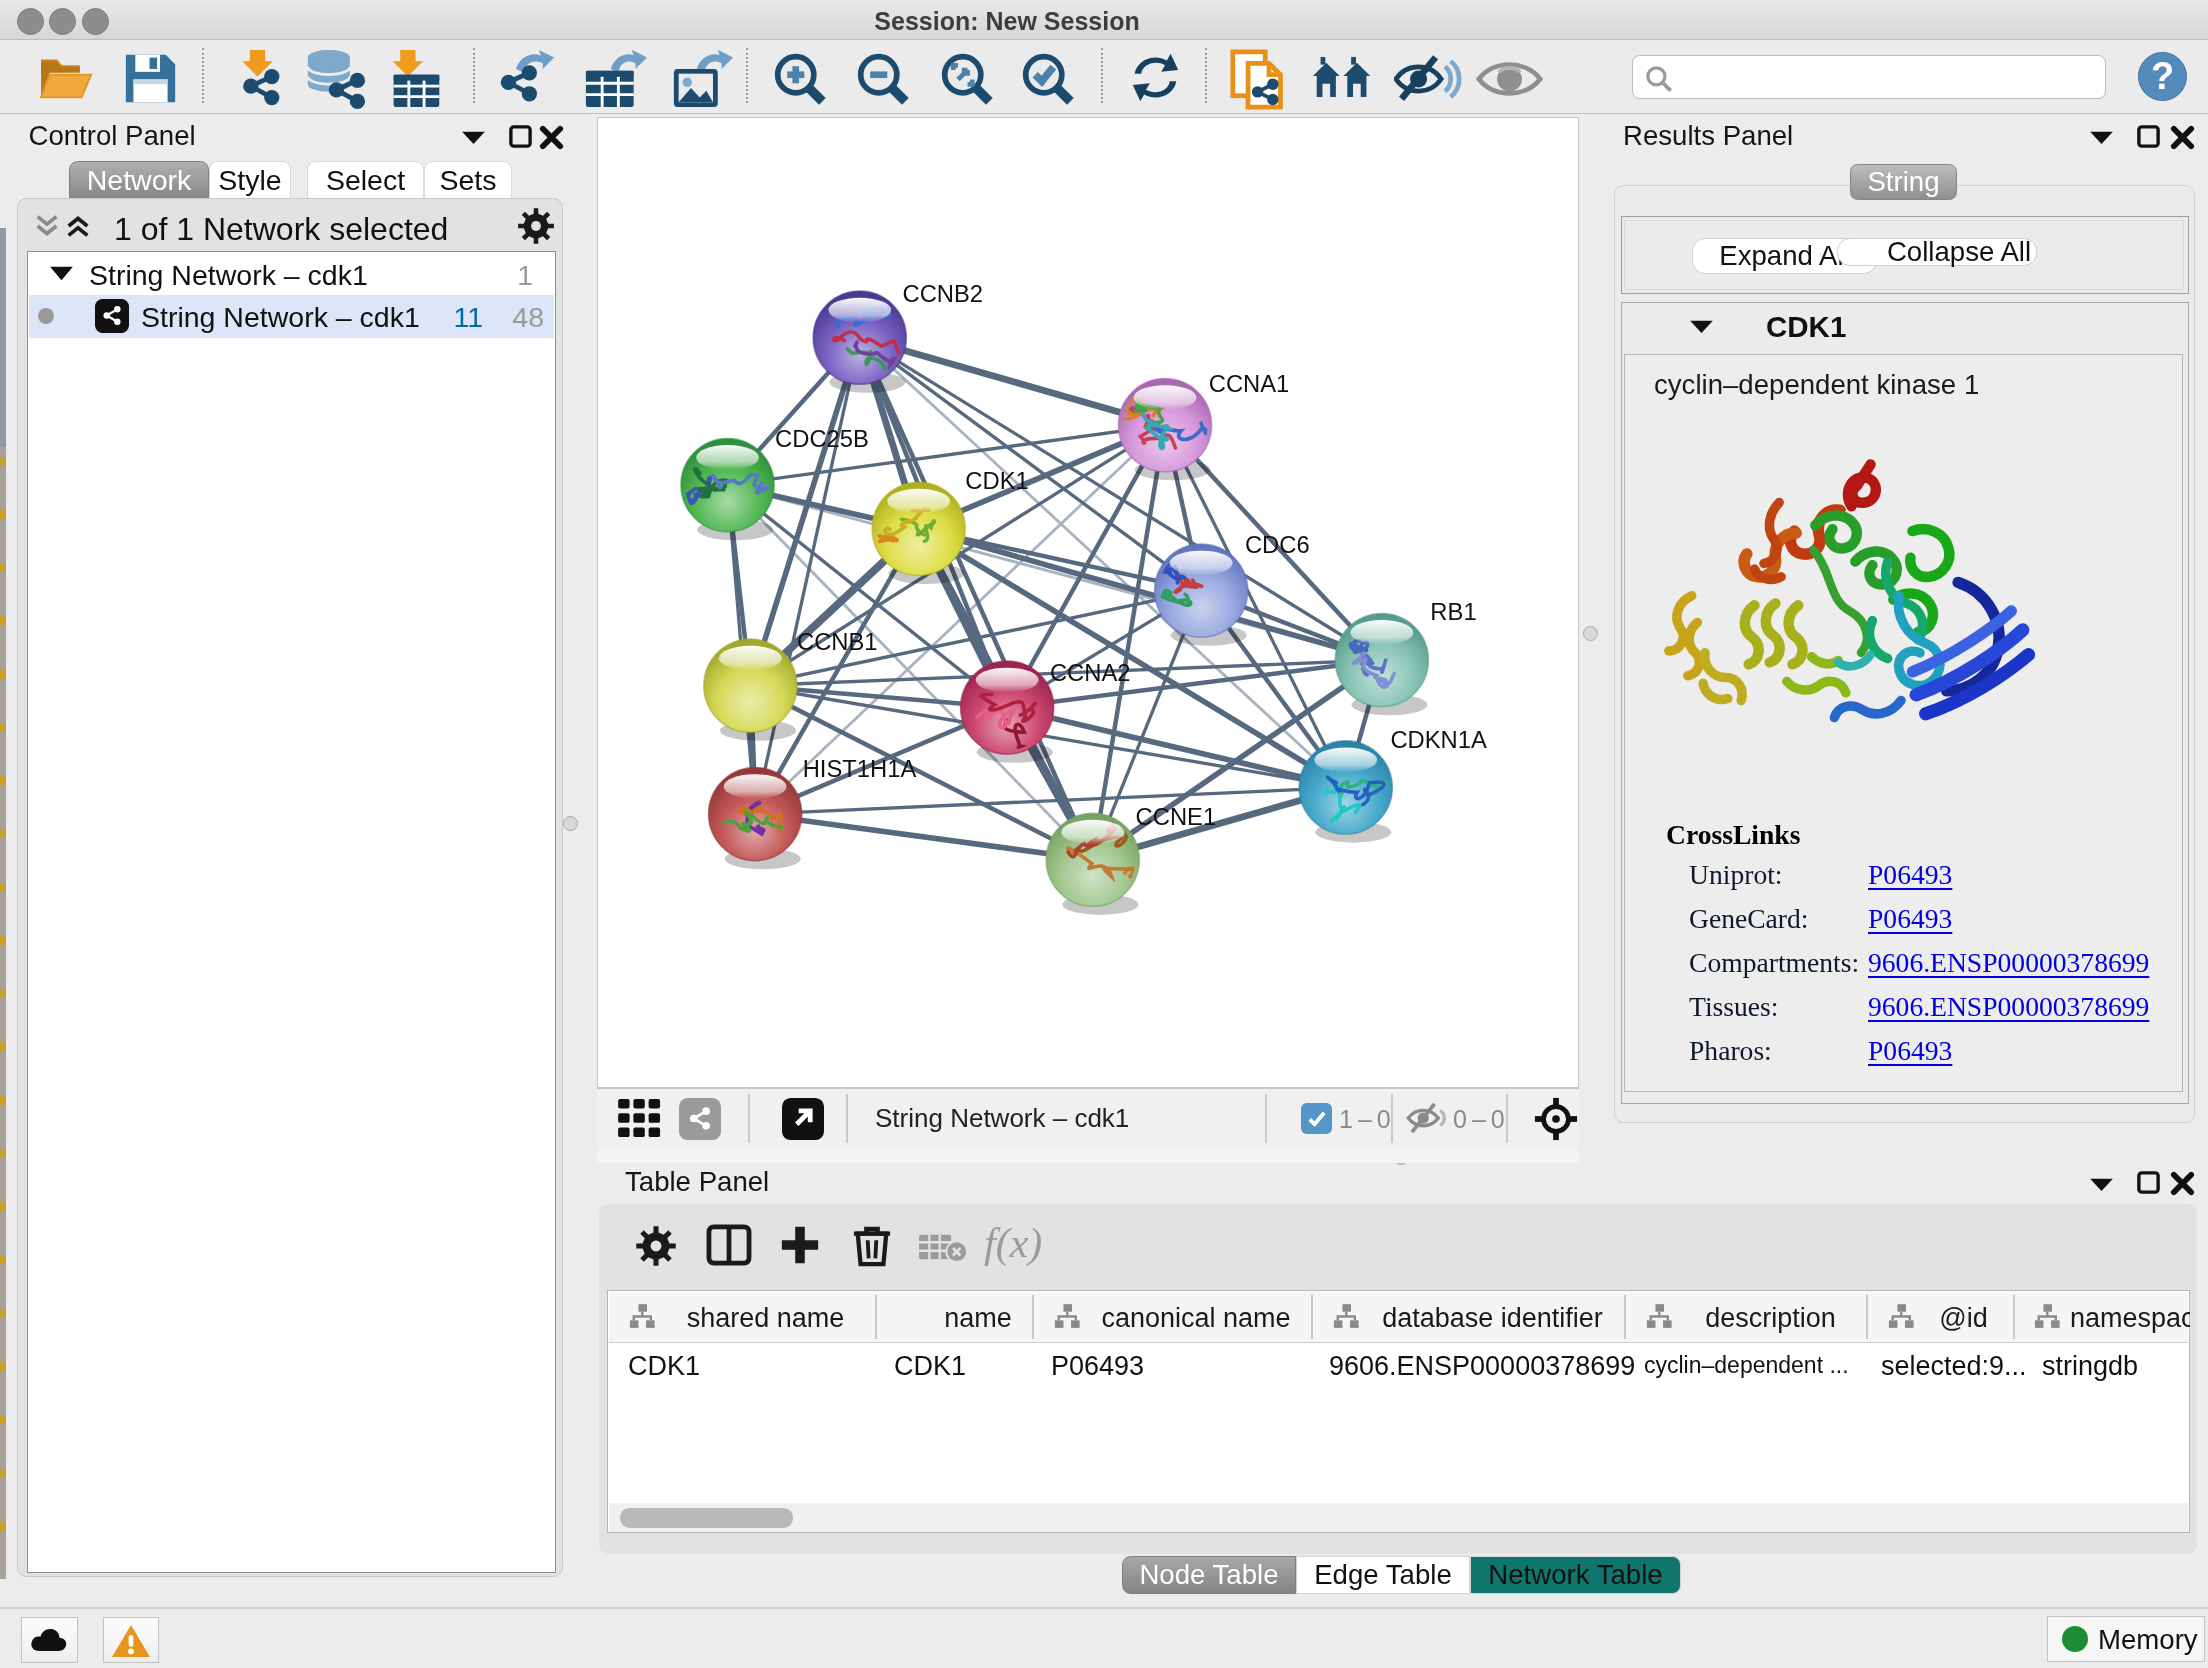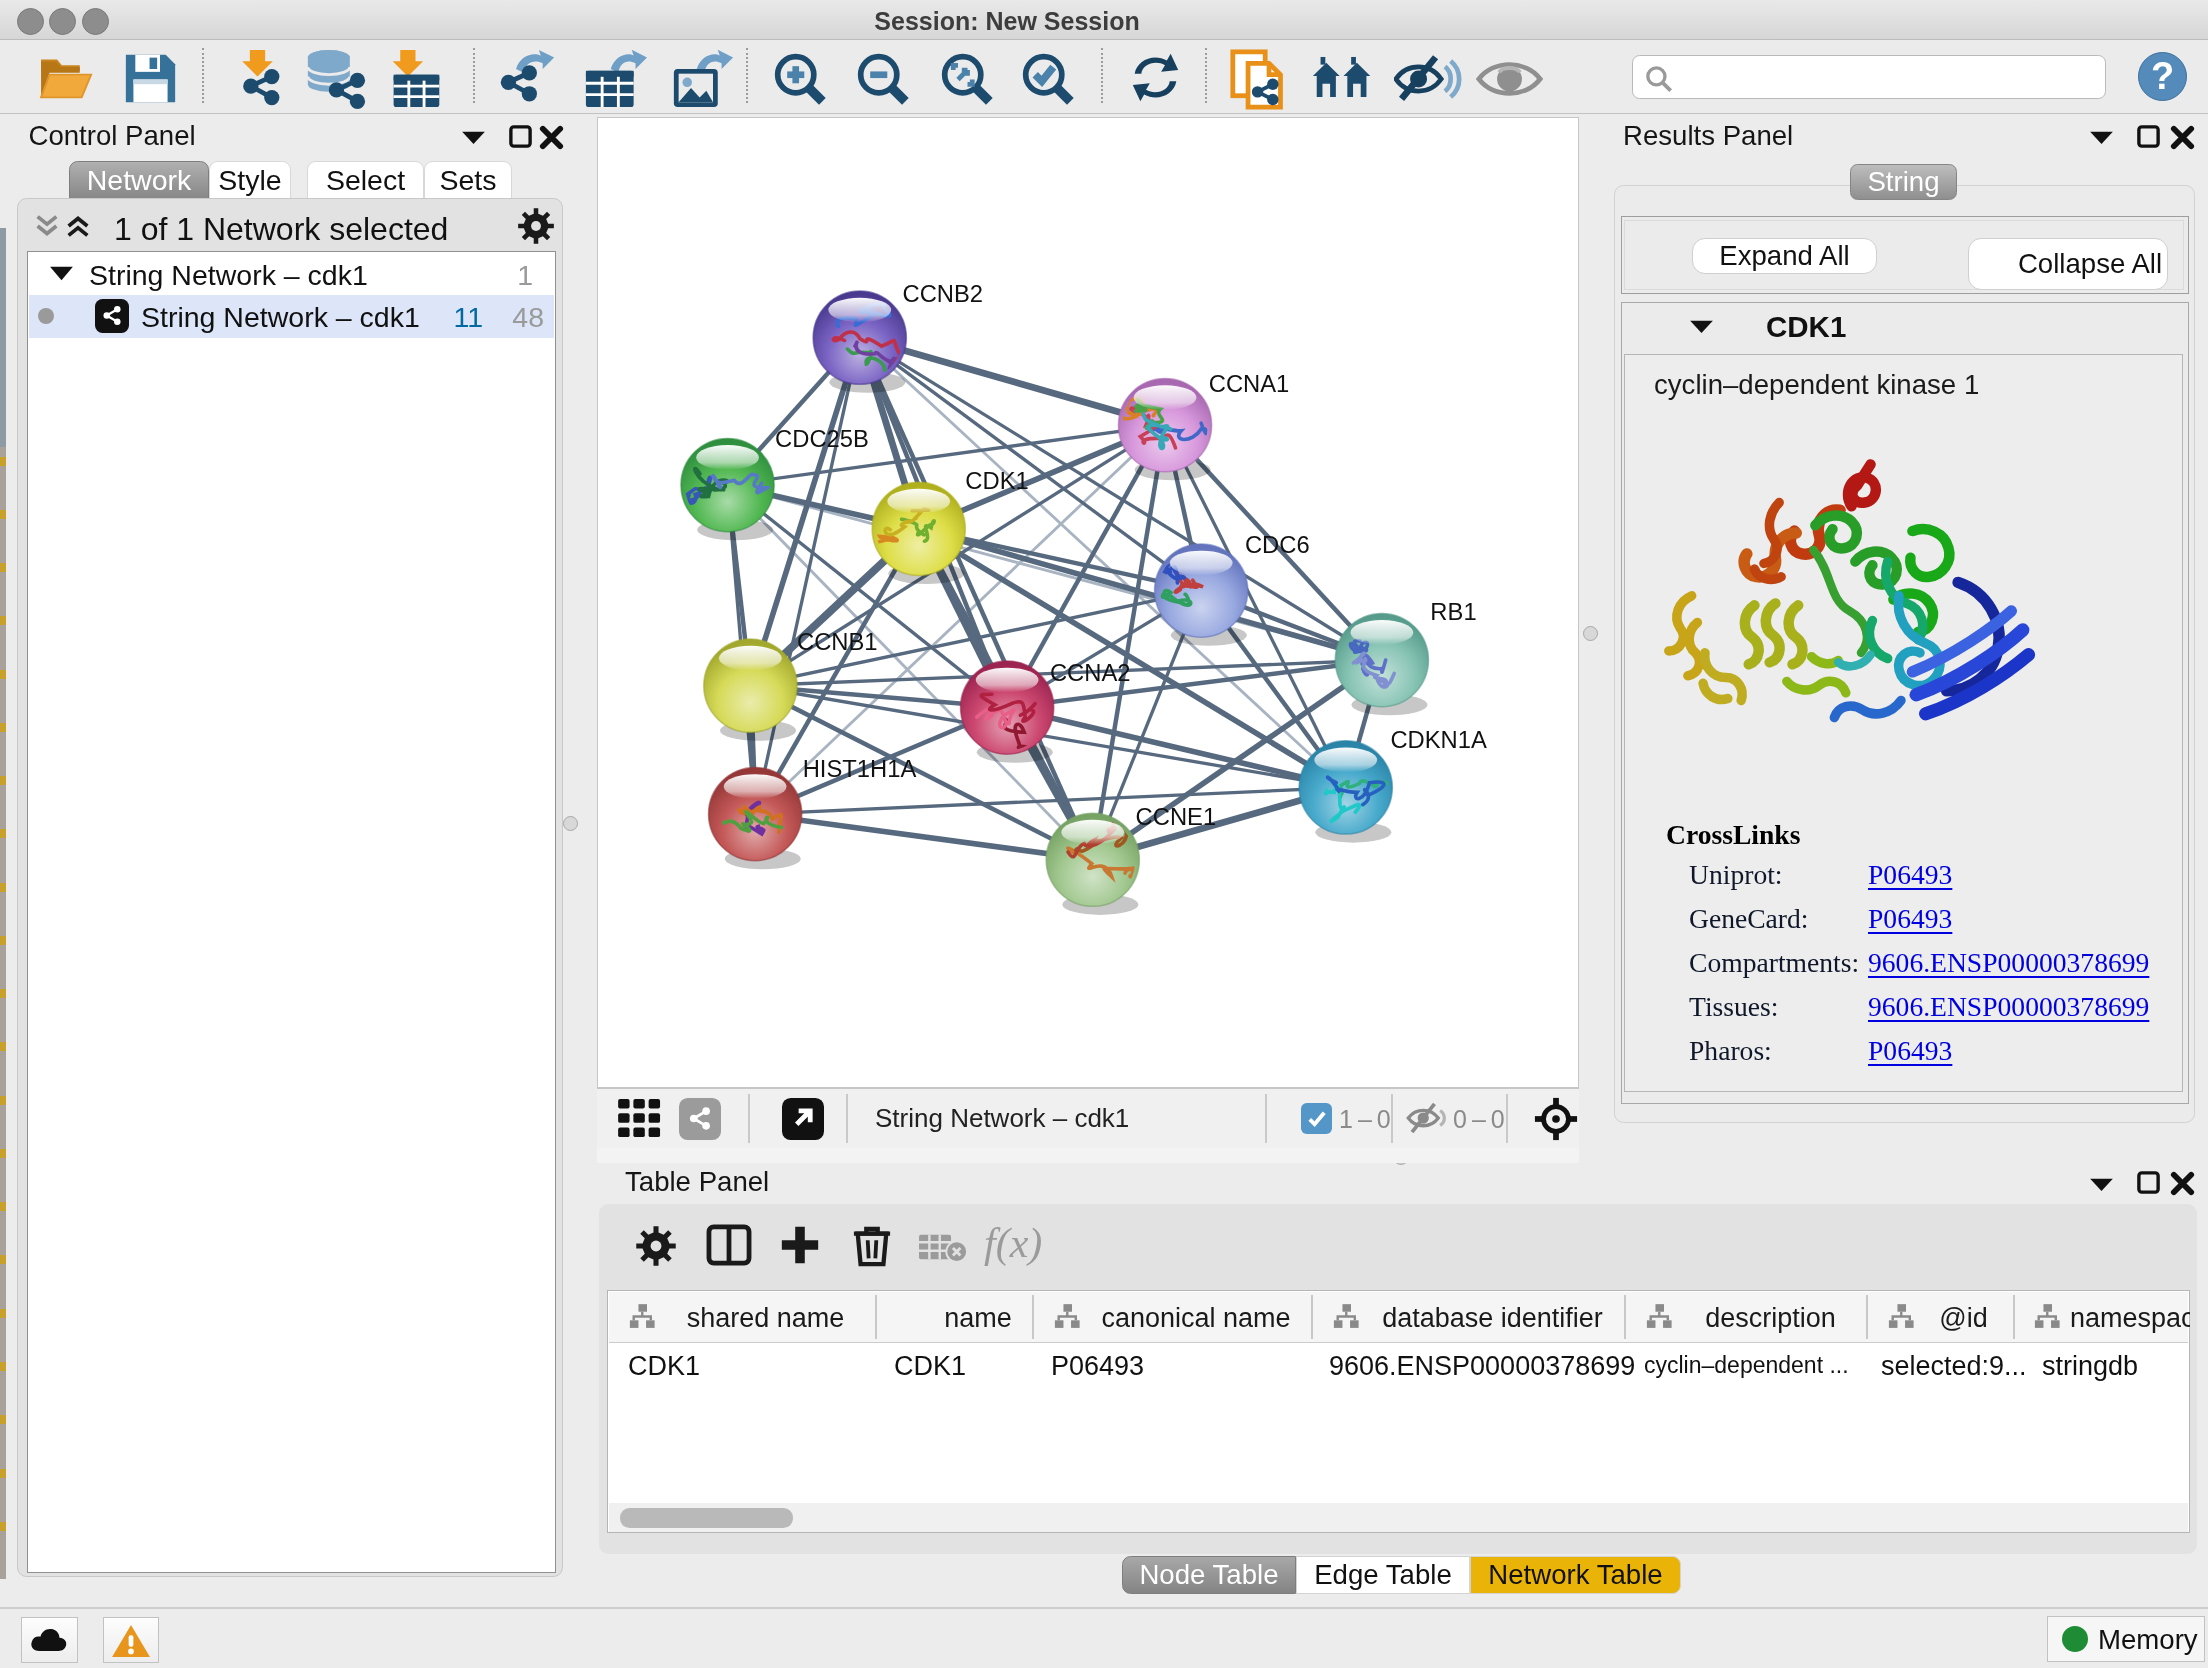--- a/index.html
+++ b/index.html
@@ -635,21 +635,21 @@
     <path d="M5 5 L23 23 M23 5 L5 23" stroke="#111" stroke-width="6" stroke-linecap="round"></path>
   </svg>
 
 <div class="abs" style="left:1614px;top:185px;width:581px;height:938px;background:#ebebeb;border:1.9px solid #d2d2d2;border-radius:9.5px;box-sizing:border-box;"></div>
 
 <div class="abs" style="left:1621px;top:216px;width:568px;height:78px;background:#ebebeb;border:1.9px solid #9e9e9e;box-sizing:border-box;"></div>
 <div class="abs" style="left:1624px;top:220px;width:560px;height:70px;border:1px solid #dadada;box-sizing:border-box;"></div>
 
 <div class="abs" style="left:1850px;top:164px;width:107px;height:36px;background:linear-gradient(#bdbdbd,#8f8f8f);border:1.9px solid #858585;border-radius:7.6px;box-sizing:border-box;display:flex;align-items:center;justify-content:center;font-size:27.6px;color:#fff;">String</div>
 <div class="btn" style="left:1692px;top:238px;width:185px;height:36px;">Expand All</div>
-<div class="btn" style="left:1968px;top:238px;width:200px;height:52px;padding-left:44px;">Collapse All</div>
+<div class="btn" style="left:1837px;top:238px;width:200px;height:28px;padding-left:44px;">Collapse All</div>
 
 <div class="abs" style="left:1621px;top:302px;width:568px;height:802px;background:#ebebeb;border:1.9px solid #a8a8a8;box-sizing:border-box;"></div>
 <svg class="abs" style="left:1689px;top:318px;" width="25" height="17" viewBox="0 0 26 18">
     <polygon points="1,3 25,3 13,16" fill="#111"></polygon>
   </svg>
 <div class="abs" style="left:1766px;top:310px;font-size:29.5px;font-weight:700;color:#111;">CDK1</div>
 <div class="abs" style="left:1624px;top:354px;width:559px;height:738px;background:#ededed;border:1.9px solid #b5b5b5;box-sizing:border-box;"></div>
 <div class="abs" style="left:1654px;top:369px;font-size:27.6px;color:#1a1a1a;">cyclin–dependent kinase 1</div>
 
 <svg class="abs" style="left:1663px;top:415px;" width="377" height="333" viewBox="0 0 396 350">
@@ -807,21 +807,21 @@
 <div class="abs" style="left:1329px;top:1351px;font-size:27px;color:#111;white-space:nowrap;">9606.ENSP00000378699</div>
 <div class="abs" style="left:1644px;top:1352px;width:204px;overflow:hidden;font-size:23px;color:#111;white-space:nowrap;">cyclin–dependent ...</div>
 <div class="abs" style="left:1881px;top:1351px;font-size:27px;color:#111;white-space:nowrap;">selected:9...</div>
 <div class="abs" style="left:2042px;top:1351px;font-size:27px;color:#111;white-space:nowrap;">stringdb</div>
 
 <div class="abs" style="left:609px;top:1503px;width:1579px;height:28.5px;background:#f0f0f0;"></div>
 <div class="abs" style="left:620px;top:1508px;width:173px;height:20px;background:#b9b9b9;border-radius:9.5px;"></div>
 
 <div class="abs" style="left:1122px;top:1556px;width:174px;height:38px;background:linear-gradient(#a8a8a8,#848484);border:1.9px solid #7e7e7e;border-radius:8.6px 0 0 8.6px;box-sizing:border-box;display:flex;align-items:center;justify-content:center;font-size:27.6px;color:#fff;">Node Table</div>
 <div class="abs" style="left:1296px;top:1556px;width:174px;height:38px;background:#ffffff;border:1.9px solid #d4d4d4;box-sizing:border-box;display:flex;align-items:center;justify-content:center;font-size:27.6px;color:#111;">Edge Table</div>
-<div class="abs" style="left:1470px;top:1556px;width:211px;height:38px;background:#eab308;border:1.9px solid #d4d4d4;border-radius:0 8.6px 8.6px 0;box-sizing:border-box;display:flex;align-items:center;justify-content:center;font-size:27.6px;color:#111;">Network Table</div>
+<div class="abs" style="left:1470px;top:1556px;width:211px;height:38px;background:#0f766e;border:1.9px solid #d4d4d4;border-radius:0 8.6px 8.6px 0;box-sizing:border-box;display:flex;align-items:center;justify-content:center;font-size:27.6px;color:#111;">Network Table</div>
 
 <div class="abs" style="left:0;top:1607px;width:2208px;height:1.9px;background:#cdcdcd;"></div>
 <div class="abs" style="left:21px;top:1617px;width:57px;height:46px;background:linear-gradient(#fdfdfd,#ededed);border:1.9px solid #c2c2c2;box-sizing:border-box;"></div>
 <svg class="abs" style="left:30px;top:1628px;" width="38" height="25" viewBox="0 0 40 26">
  <path d="M10 24 C3 24 0 19 2 14 C3 10 7 8 11 9 C12 4 17 0 23 1 C28 2 31 6 31 10 C36 10 39 14 38 18 C37 22 34 24 30 24 Z" fill="#111"></path>
 </svg>
 <div class="abs" style="left:103px;top:1617px;width:56px;height:46px;background:linear-gradient(#fdfdfd,#ededed);border:1.9px solid #c2c2c2;box-sizing:border-box;"></div>
 <svg class="abs" style="left:110px;top:1623px;" width="42" height="36" viewBox="0 0 44 38">
  <path d="M22 2 L42 36 L2 36 Z" fill="#e8951d"></path>
  <rect x="19.5" y="13" width="5" height="12" rx="2" fill="#fff"></rect>

